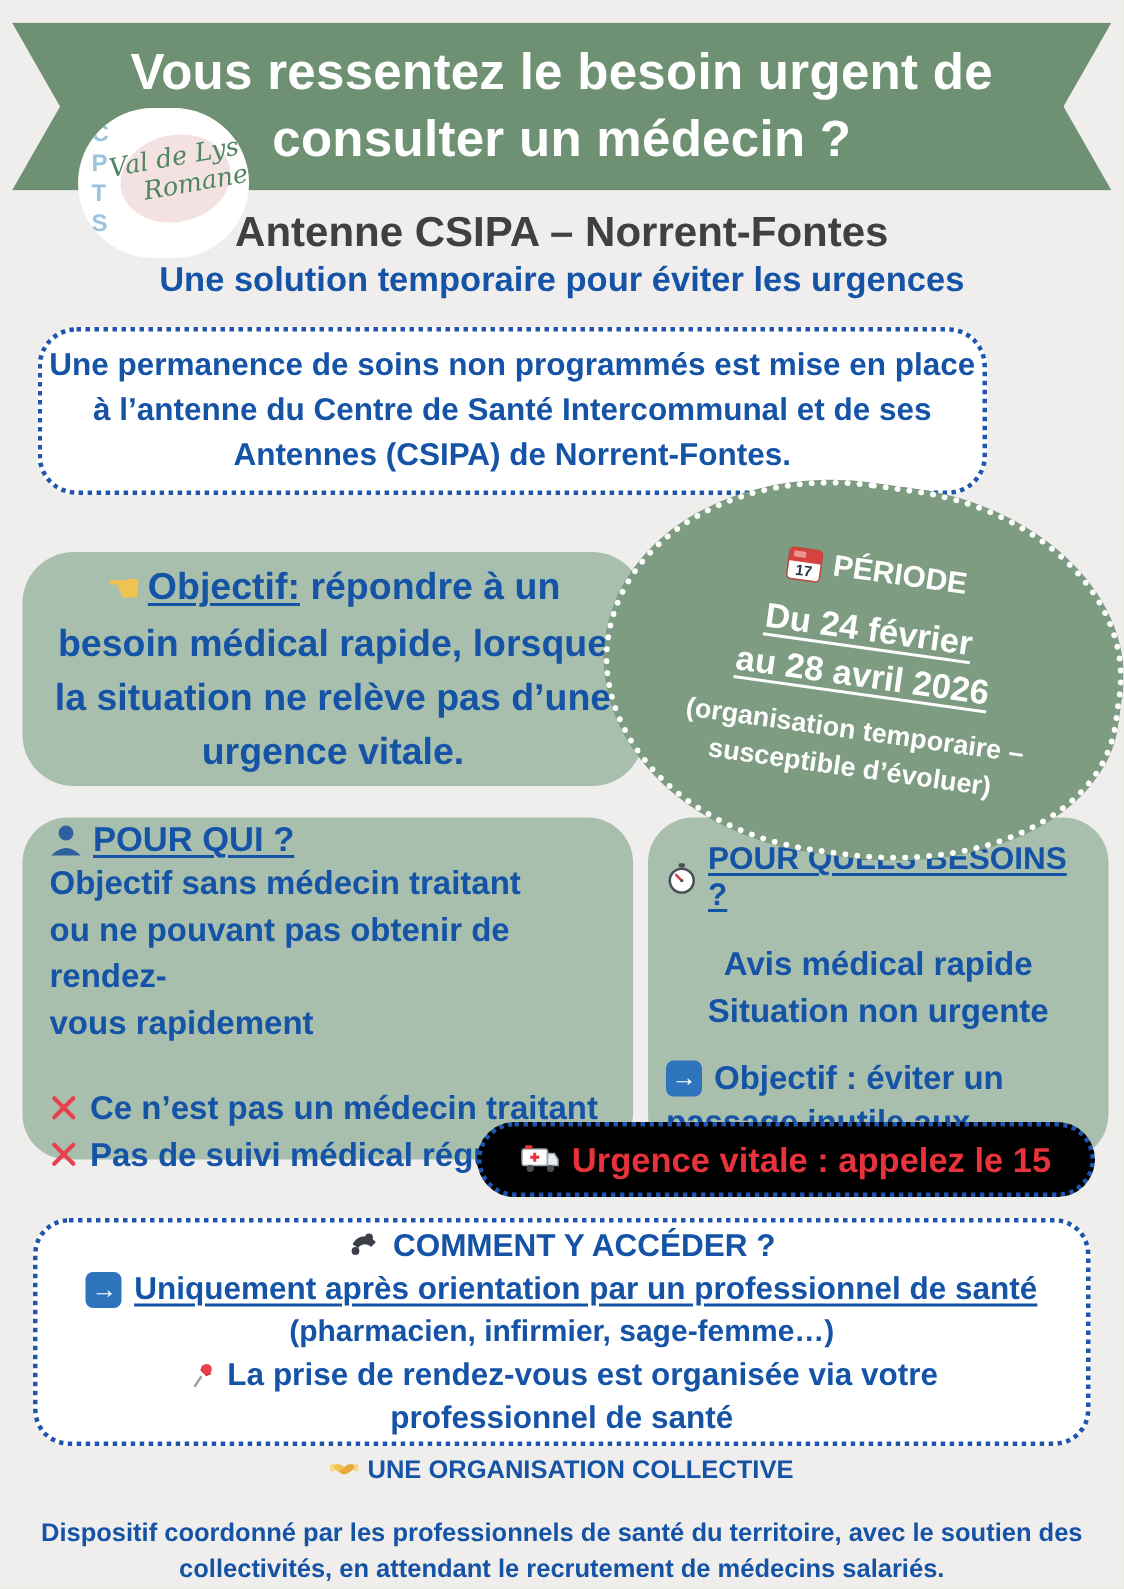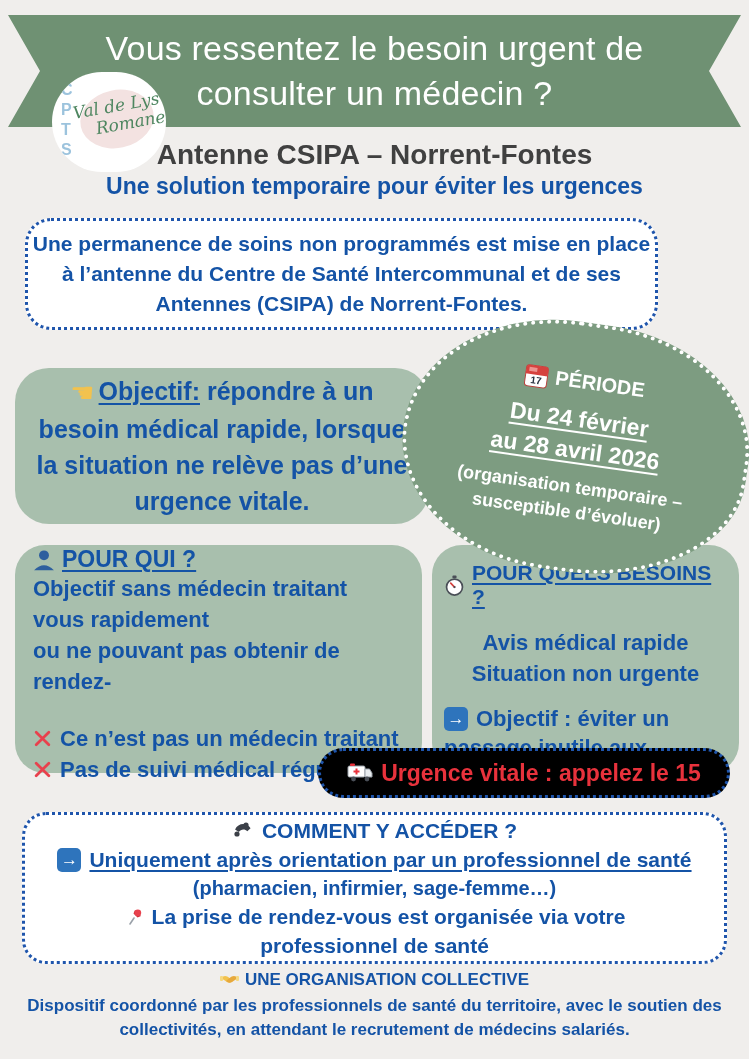--- a/index.html
+++ b/index.html
@@ -9,21 +9,21 @@
     position:relative; width:749px; height:1059px; margin:0 auto;
     background:#f0eeec; overflow:hidden;
   }
   
   .ribbon {
     position:absolute; left:8px; top:15px; width:733px; height:112px;
     background:#6f9173; z-index:1;
     clip-path:polygon(0 0,100% 0,calc(100% - 32px) 50%,100% 100%,0 100%,32px 50%);
     display:flex; flex-direction:column; align-items:center; justify-content:center;
   }
-  .ribbon .line { color:#ffffff; font-size:34px; font-weight:normal; line-height:45px; letter-spacing:.2px; }
+  .ribbon .line { color:#ffffff; font-size:34px; font-weight:bold; line-height:45px; letter-spacing:.2px; }
   
   .logo {
     position:absolute; left:52px; top:72px; width:114px; height:100px;
     background:#ffffff; border-radius:52px; z-index:5; overflow:hidden;
   }
   .logo .blob {
     position:absolute; left:28px; top:18px; width:74px; height:58px;
     background:#f3e2e1; border-radius:50%; transform:rotate(-12deg);
   }
   .logo .acronym {
@@ -111,21 +111,21 @@
     display:flex; flex-direction:column; align-items:center; justify-content:center;
     color:#1453a6; font-weight:bold; text-align:center;
   }
   .access .row { display:flex; align-items:center; justify-content:center; gap:8px;
                  font-size:21px; line-height:29px; }
   .access .plain { font-size:20px; line-height:28px; }
   
   .footer { position:absolute; left:0; top:970px; width:100%; text-align:center;
             color:#1453a6; font-weight:bold; z-index:2; }
   .footer .t-row { display:flex; align-items:center; justify-content:center; gap:6px;
-                   font-size:17px; margin-bottom:4px; }
+                   font-size:17px; margin-bottom:20px; }
   .footer .b-line { font-size:17px; line-height:24px; }
   .icon-svg { flex:0 0 auto; display:inline-block; vertical-align:middle; }
 </style>
 </head>
 <body>
 
 <div class="page">
 
   <div class="ribbon">
     <div class="line">Vous ressentez le besoin urgent de</div>
@@ -177,22 +177,22 @@
 
   <div class="who">
     <div class="head">
       <svg class="icon-svg" width="22" height="22" viewBox="0 0 16 16">
         <circle cx="8" cy="4.6" r="3.6" fill="#2e5f9e"></circle>
         <path d="M0.8 15.5 Q8 8.2 15.2 15.5 Z" fill="#2e5f9e"></path>
       </svg>
       <span class="u">POUR QUI ?</span>
     </div>
     <div class="body-line">Objectif sans médecin traitant</div>
+    <div class="body-line">ou ne pouvant pas obtenir de rendez-</div>
     <div class="body-line">vous rapidement</div>
-    <div class="body-line">ou ne pouvant pas obtenir de rendez-</div>
     <div class="exclusions">
       <div class="ex-row">
         <svg class="icon-svg" width="19" height="19" viewBox="0 0 18 18">
           <path d="M3 3 L15 15 M15 3 L3 15" stroke="#e8414d" stroke-width="2.6" stroke-linecap="round"></path>
         </svg>
         <span>Ce n’est pas un médecin traitant</span>
       </div>
       <div class="ex-row">
         <svg class="icon-svg" width="19" height="19" viewBox="0 0 18 18">
           <path d="M3 3 L15 15 M15 3 L3 15" stroke="#e8414d" stroke-width="2.6" stroke-linecap="round"></path>

